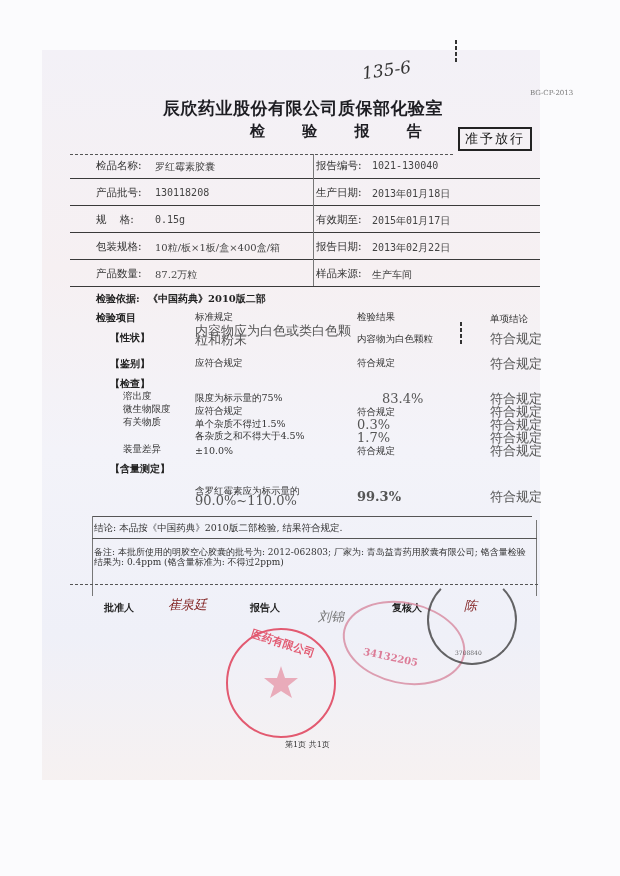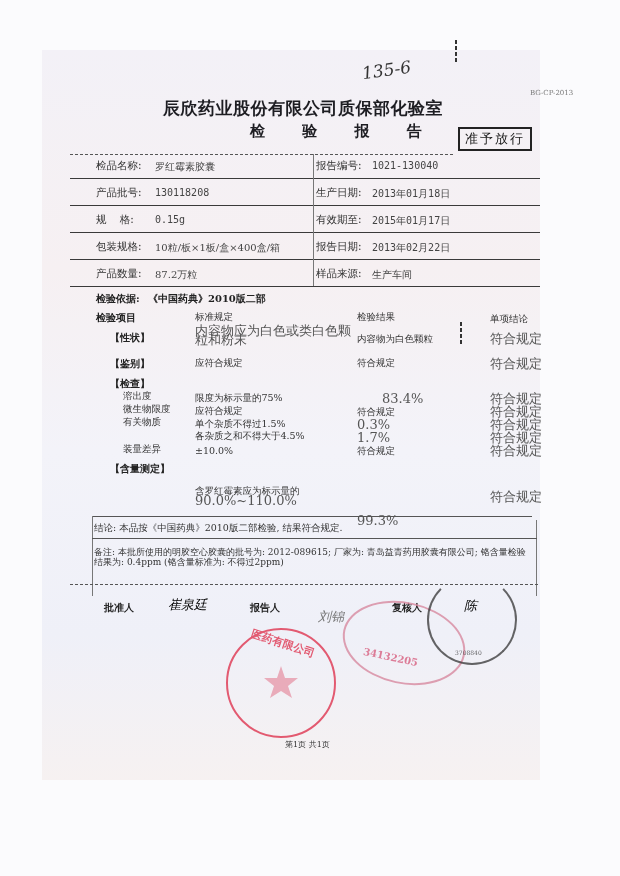--- a/index.html
+++ b/index.html
@@ -24,21 +24,21 @@
   .valcn { font-size:10px; color:#444; }
   .hline { position:absolute; height:1px; background:#3a3a3a; }
   .hline.dash { background: repeating-linear-gradient(90deg,#555 0 3px,transparent 3px 5px); }
   .vline { position:absolute; width:1px; background:#777; }
   .sec { font-size:10px; color:#222; font-weight:bold; }
   .cell { font-size:9.5px; color:#333; }
   .cellsm { font-size:13px; color:#555; line-height:9px; }
   .concl { font-size:9.5px; color:#333; }
   .note { font-size:9px; color:#333; line-height:10px; white-space:normal; }
   .sign-lbl { font-family:"DejaVu Sans","Liberation Sans",sans-serif; font-weight:bold; font-size:10px; color:#222; }
-  .sig { font-family:"DejaVu Serif",serif; font-style:italic; font-size:13px; color:#000000; }
+  .sig { font-family:"DejaVu Serif",serif; font-style:italic; font-size:13px; color:#7f1d1d; }
   .footer { font-size:8px; color:#333; }
 </style>
 </head>
 <body>
 
 <div class="sheet"></div>
 
 <div class="abs handnote" style="left:362px;top:60px;transform:rotate(-8deg);">135-6</div>
 <div class="abs code" style="left:530px;top:89px;">BG-CP-2013</div>
 <div class="abs" style="left:455px;top:40px;width:2px;height:22px;background:repeating-linear-gradient(180deg,#333 0 4px,transparent 4px 6px);"></div>
@@ -120,29 +120,29 @@
 <div class="abs cellsm" style="left:490px;top:433px;">符合规定</div>
 
 <div class="abs cell" style="left:123px;top:443px;">装量差异</div>
 <div class="abs cell" style="left:195px;top:445px;">±10.0%</div>
 <div class="abs cell" style="left:357px;top:445px;">符合规定</div>
 <div class="abs cellsm" style="left:490px;top:446px;">符合规定</div>
 
 <div class="abs sec" style="left:110px;top:462px;">【含量测定】</div>
 <div class="abs cell" style="left:195px;top:485px;">含罗红霉素应为标示量的</div>
 <div class="abs cellsm" style="left:195px;top:496px;">90.0%~110.0%</div>
-<div class="abs cellsm" style="left:357px;top:516px;">99.3%</div>
+<div class="abs cellsm" style="left:357px;top:492px;font-weight:bold;">99.3%</div>
 <div class="abs cellsm" style="left:490px;top:492px;">符合规定</div>
 
 <div class="hline" style="left:92px;top:516px;width:440px;background:#555;"></div>
 <div class="vline" style="left:92px;top:516px;height:80px;"></div>
 <div class="vline" style="left:536px;top:520px;height:76px;"></div>
 <div class="abs concl" style="left:94px;top:522px;">结论: 本品按《中国药典》2010版二部检验, 结果符合规定.</div>
 <div class="hline" style="left:92px;top:538px;width:445px;background:#555;"></div>
-<div class="abs note" style="left:94px;top:547px;width:440px;">备注: 本批所使用的明胶空心胶囊的批号为: 2012-089615; 厂家为: 青岛益青药用胶囊有限公司; 铬含量检验结果为: 0.4ppm (铬含量标准为: 不得过2ppm)</div>
+<div class="abs note" style="left:94px;top:547px;width:440px;">备注: 本批所使用的明胶空心胶囊的批号为: 2012-062803; 厂家为: 青岛益青药用胶囊有限公司; 铬含量检验结果为: 0.4ppm (铬含量标准为: 不得过2ppm)</div>
 <div class="hline dash" style="left:70px;top:584px;width:470px;"></div>
 
 <div class="abs sign-lbl" style="left:104px;top:601px;">批准人</div>
 <div class="abs sig" style="left:168px;top:596px;">崔泉廷</div>
 <div class="abs sign-lbl" style="left:250px;top:601px;">报告人</div>
 <div class="abs sig" style="left:318px;top:596px;color:#777;margin-top:12px;">刘锦</div>
 <div class="abs sign-lbl" style="left:392px;top:601px;">复核人</div>
 <div class="abs sig" style="left:464px;top:597px;">陈</div>
 
 <div class="abs" style="left:226px;top:628px;width:106px;height:106px;border:2px solid #e0405a;border-radius:50%;opacity:0.85;">

